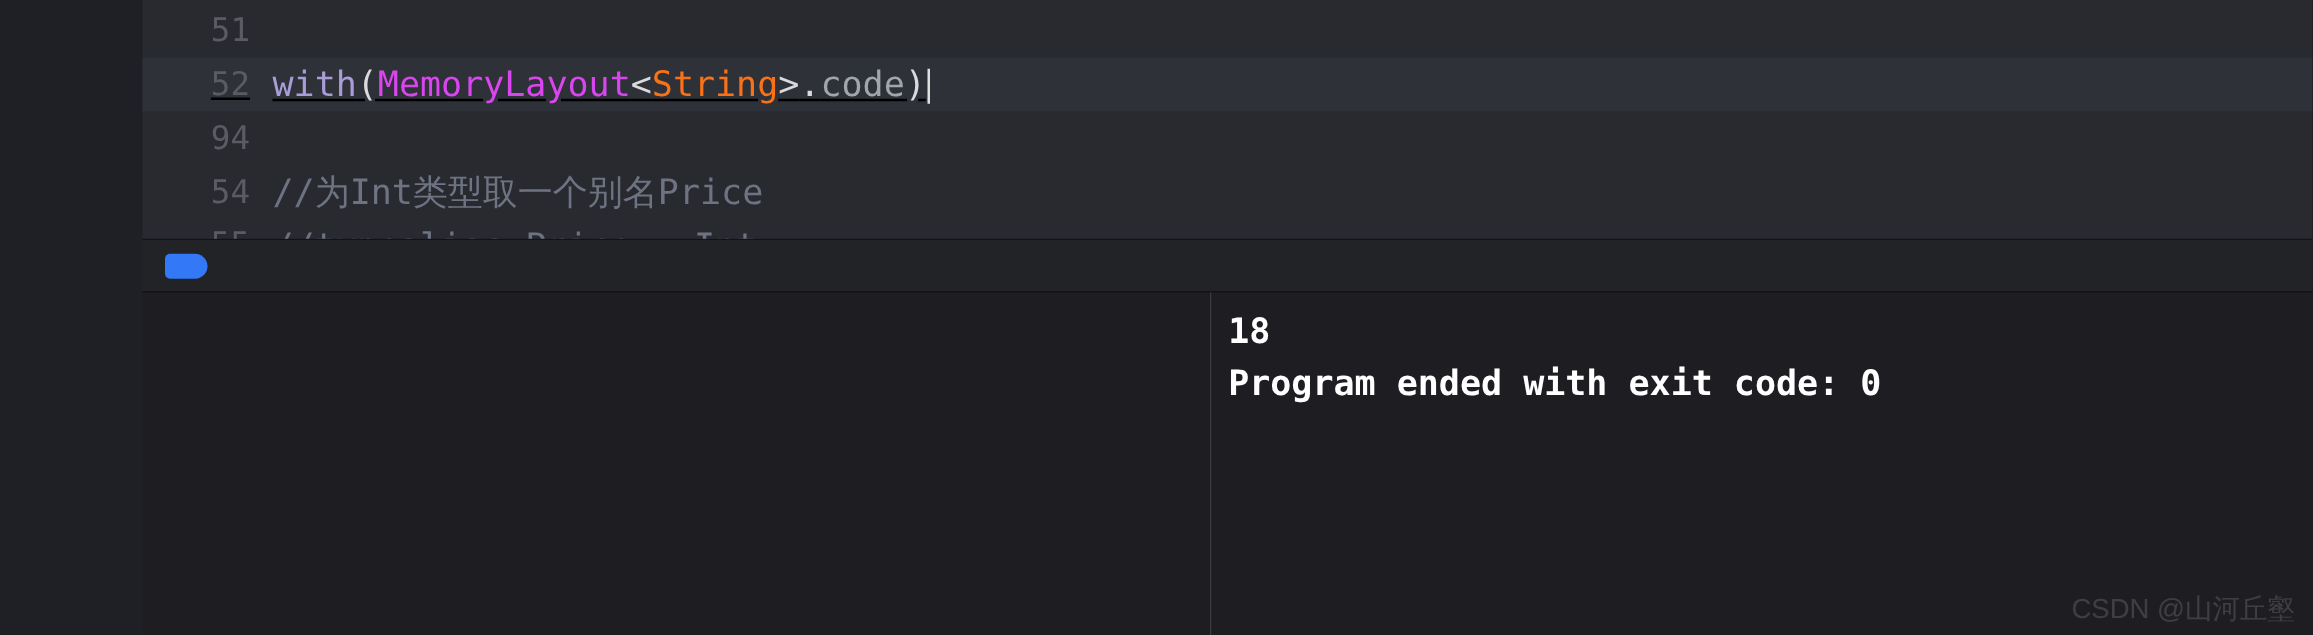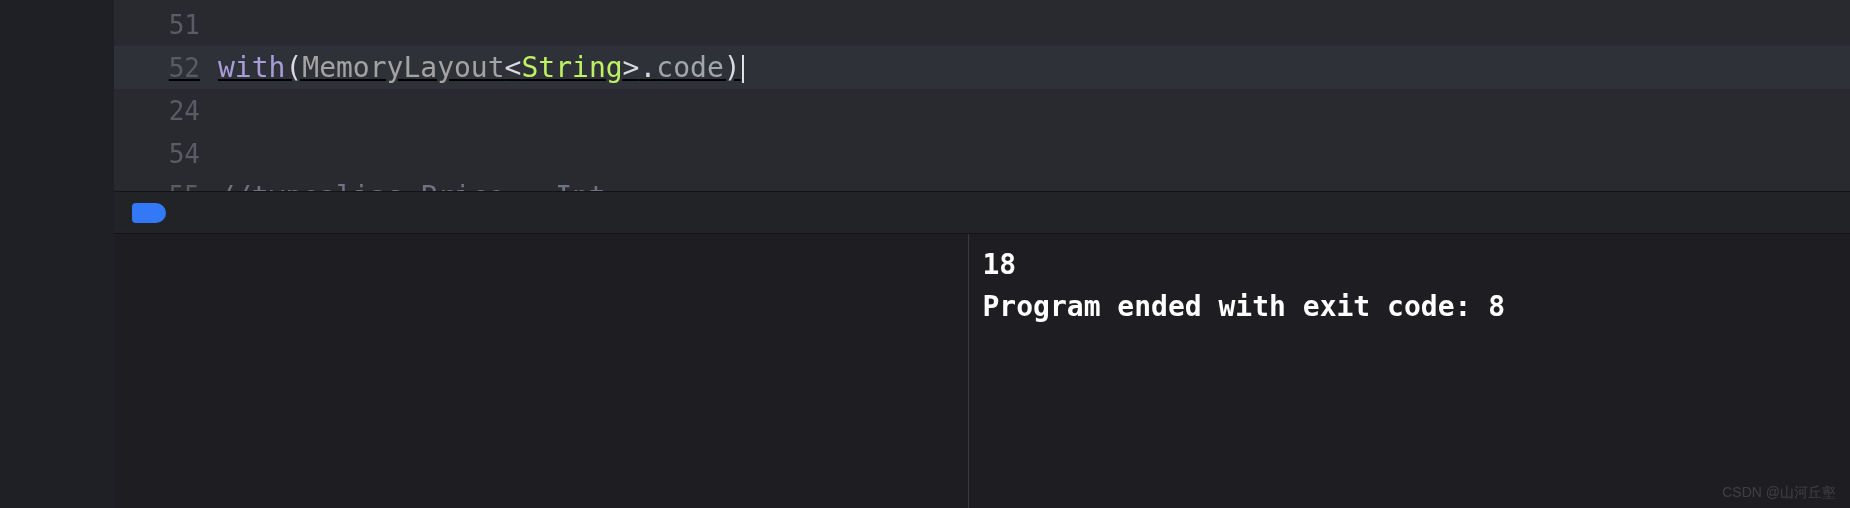--- a/index.html
+++ b/index.html
@@ -56,24 +56,24 @@
     }
     .code-content {
       flex: 1;
       color: #dcdcdc;
       white-space: pre;
       font-family: "SF Mono", "Menlo", monospace;
       position: relative;
     }
     .tok-comment { color: #6d7382; }
     .tok-keyword { color: #a99dd9; font-weight: 500; }
-    .tok-type    { color: #bef264; margin-top: 48px; }
+    .tok-type    { color: #f97316; margin-top: 48px; }
     .tok-method  { color: #9fa7ad; }
     .tok-punc    { color: #d9d9de; }
-    .tok-gray    { color: #a3a3a3; }
+    .tok-gray    { color: #d946ef; }
     .cursor {
       display: inline-block;
       width: 2px;
       height: 28px;
       background: #e0e0e0;
       vertical-align: middle;
       margin-left: 1px;
     }
     .cutoff-row {
       height: 16px;
@@ -118,21 +118,21 @@
       font-weight: 700;
       line-height: 42px;
       white-space: pre;
     }
     .watermark {
       position: absolute;
       bottom: 6px;
       right: 14px;
       color: rgba(255,255,255,0.15);
       font-family: Arial, sans-serif;
-      font-size: 14px;
+      font-size: 22px;
       pointer-events: none;
     }
     .top-faded-row {
       height: 3px;
       overflow: hidden;
       position: relative;
     }
     .top-faded-row .inner {
       position: absolute;
       bottom: 0;
@@ -161,41 +161,42 @@
         <div class="gutter">51</div>
         <div class="code-content"></div>
       </div>
 
       <div class="code-row current">
         <div class="gutter">52</div>
         <div class="code-content"><span class="tok-keyword">with</span><span class="tok-punc">(</span><span class="tok-gray">MemoryLayout</span><span class="tok-punc">&lt;</span><span class="tok-type">String</span><span class="tok-punc">&gt;</span><span class="tok-punc">.</span><span class="tok-method">code</span><span class="tok-punc">)</span><span class="cursor"></span></div>
       </div>
 
       <div class="code-row">
-        <div class="gutter">24</div>
+        <div class="gutter">94</div>
         <div class="code-content"></div>
       </div>
 
       <div class="code-row">
         <div class="gutter">54</div>
+        <div class="code-content"><span class="tok-comment">//为Int类型取一个别名Price</span></div>
       </div>
 
       <div class="code-row cutoff-row">
         <div class="gutter">55</div>
         <div class="code-content"><span class="tok-comment">//typealias Price = Int</span></div>
       </div>
 
     </div>
 
     <div class="debug-bar">
       <div class="debug-marker"></div>
     </div>
 
     <div class="console-area">
       <div class="console-left"></div>
       <div class="console-right"><span>18</span>
-<span>Program ended with exit code: 8</span></div>
+<span>Program ended with exit code: 0</span></div>
     </div>
 
   </div>
 </div>
 
 <div class="watermark">CSDN @山河丘壑</div>
 
 </body></html>

